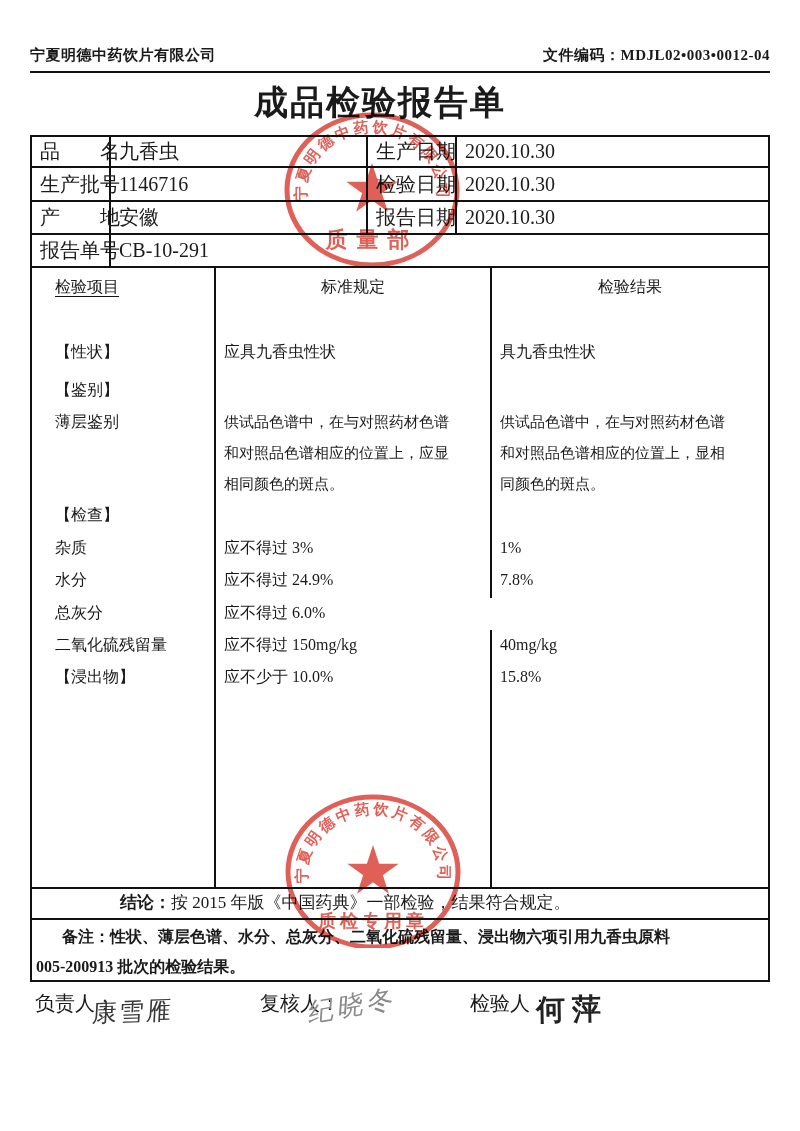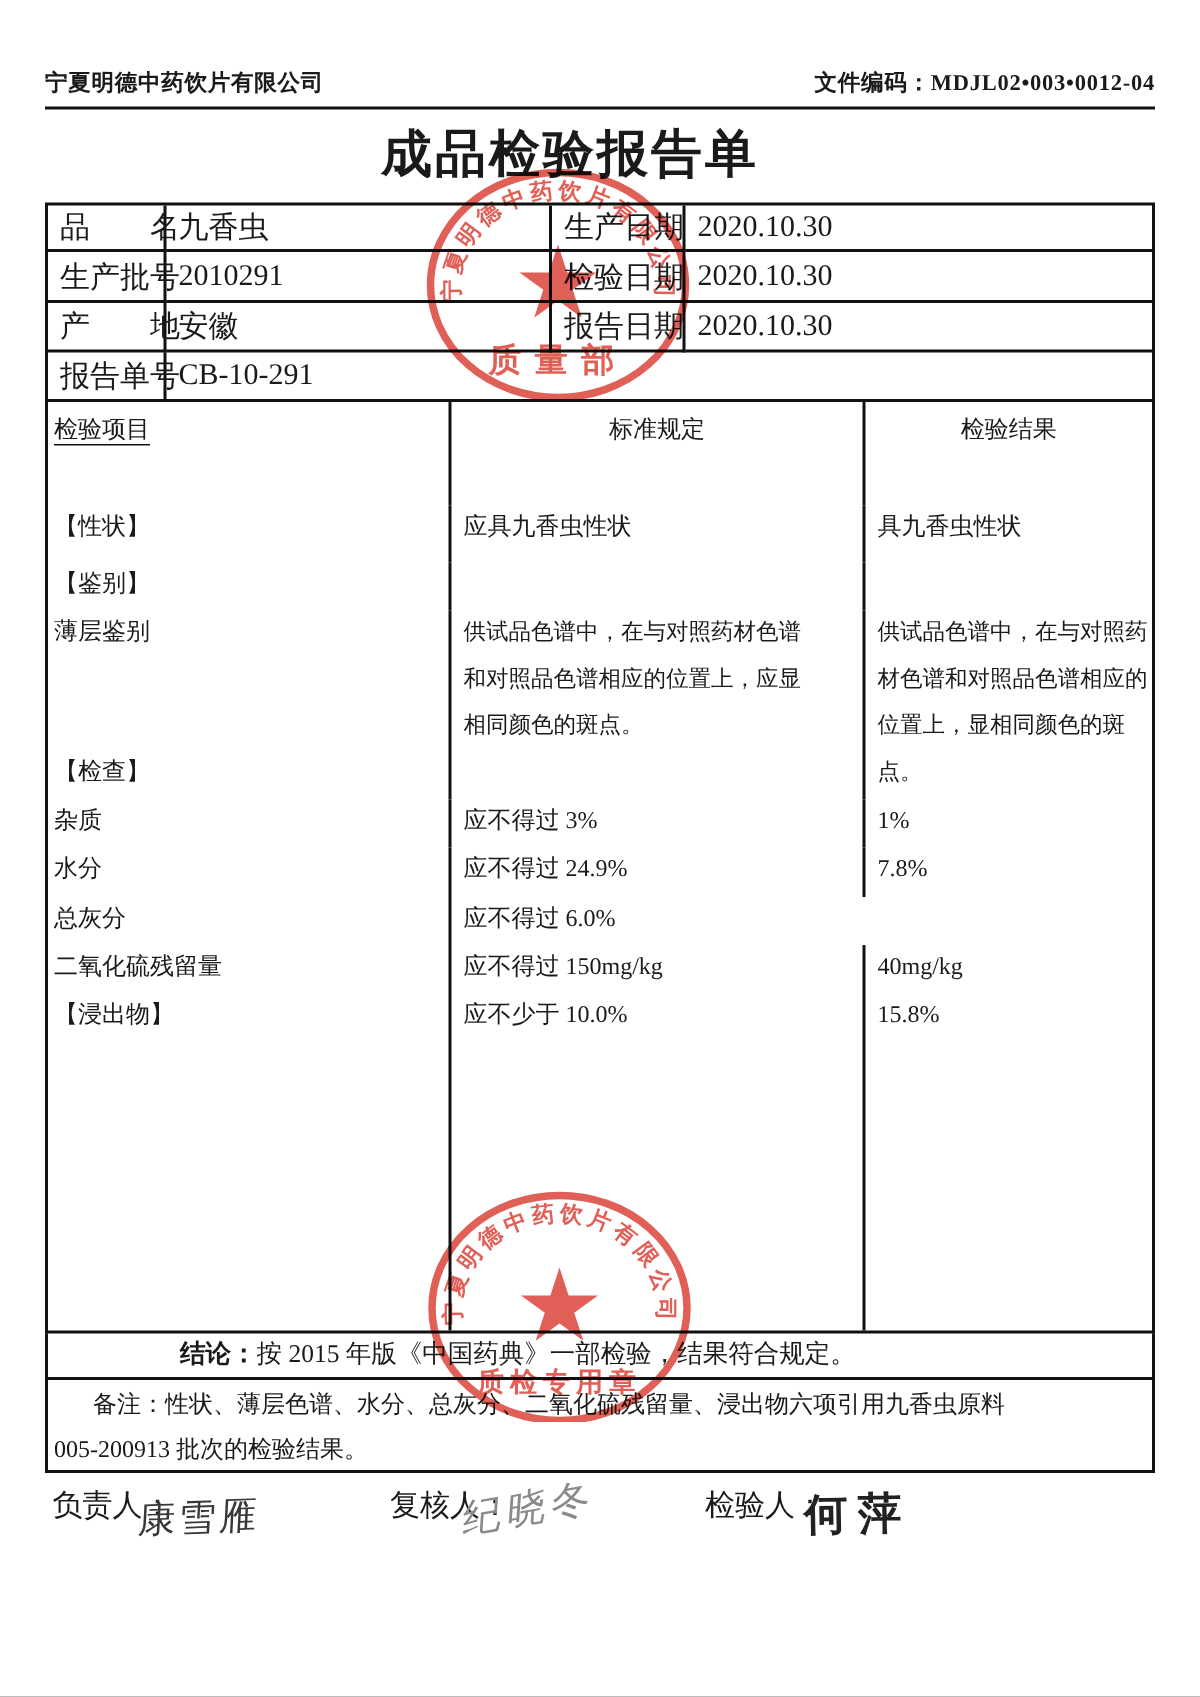--- a/index.html
+++ b/index.html
@@ -38,21 +38,21 @@
   .it-cell.last-col{border-right:none;}
   .it-cell.last-row{border-bottom:none;}
   .it-cell.span-rest{grid-column:2/5;border-right:none;}
   
   .insp-table{
     position:absolute;left:30px;top:268px;width:740px;height:621px;
     border:2px solid #111;border-top:none;box-sizing:border-box;
     display:flex;flex-direction:column;font-size:16px;
   }
   .irow{display:flex;flex-shrink:0;}
-  .irow .c1{width:267px;box-sizing:border-box;padding-left:4px;}
+  .irow .c1{width:182px;box-sizing:border-box;padding-left:23px;}
   .irow .c2{width:276px;box-sizing:border-box;padding-left:8px;border-left:2px solid #111;}
   .irow .c3{flex:1;box-sizing:border-box;padding-left:8px;border-left:2px solid #111;}
   .irow.hdrrow{height:69px;}
   .irow.hdrrow>div{padding-top:9px;line-height:20px;}
   .irow.hdrrow .c2,.irow.hdrrow .c3{text-align:center;padding-left:0;}
   .underlined{border-bottom:1.5px solid #111;padding-bottom:1px;}
   .h38{height:38px;justify-content:space-between;} .h32{height:32px;} .h33{height:33px;} .h93{height:93px;}
   .irow .c1,.irow .c2,.irow .c3{line-height:30px;}
   .para{line-height:31px !important;font-size:15px;max-width:228px;}
   .irow.filler{flex:1;}
@@ -60,21 +60,21 @@
   .concl{
     position:absolute;left:30px;top:889px;width:740px;height:31px;
     border-left:2px solid #111;border-right:2px solid #111;border-bottom:2px solid #111;
     box-sizing:border-box;line-height:28px;font-size:17px;
     padding-left:88px;white-space:nowrap;
   }
   .concl .b{font-weight:bold;}
   .remark{
     position:absolute;left:30px;top:920px;width:740px;height:62px;
     border-left:2px solid #111;border-right:2px solid #111;border-bottom:2px solid #111;
-    box-sizing:border-box;font-size:16px;line-height:30px;padding:2px 4px 0 4px;
+    box-sizing:border-box;font-size:16px;line-height:30px;padding:2px 4px 0 4px;font-weight:bold;
   }
   .remark .r1{text-indent:26px;white-space:nowrap;}
   .remark .r2{white-space:nowrap;}
   
   .sig-label{position:absolute;top:990px;font-size:20px;}
   .sig-name{position:absolute;white-space:nowrap;}
   .sig1{left:92px;top:995px;font-size:25px;color:#383838;transform:rotate(-2deg) skewX(-5deg);letter-spacing:2px;}
   .sig2{left:308px;top:988px;font-size:26px;color:#8a8a8a;transform:rotate(-10deg) skewX(-14deg);letter-spacing:4px;}
   .sig3{left:536px;top:990px;font-size:29px;color:#222;font-weight:600;transform:rotate(-1deg);letter-spacing:7px;}
   
@@ -94,21 +94,21 @@
 
   <div class="title">成品检验报告单</div>
 
   <div class="info-table">
     <div class="it-cell lbl">品　　名</div>
     <div class="it-cell">九香虫</div>
     <div class="it-cell">生产日期</div>
     <div class="it-cell last-col">2020.10.30</div>
 
     <div class="it-cell lbl">生产批号</div>
-    <div class="it-cell">2010291</div>
+    <div class="it-cell">1146716</div>
     <div class="it-cell">检验日期</div>
     <div class="it-cell last-col">2020.10.30</div>
 
     <div class="it-cell lbl">产　　地</div>
     <div class="it-cell">安徽</div>
     <div class="it-cell">报告日期</div>
     <div class="it-cell last-col">2020.10.30</div>
 
     <div class="it-cell lbl last-row">报告单号</div>
     <div class="it-cell span-rest last-row">CB-10-291</div>

